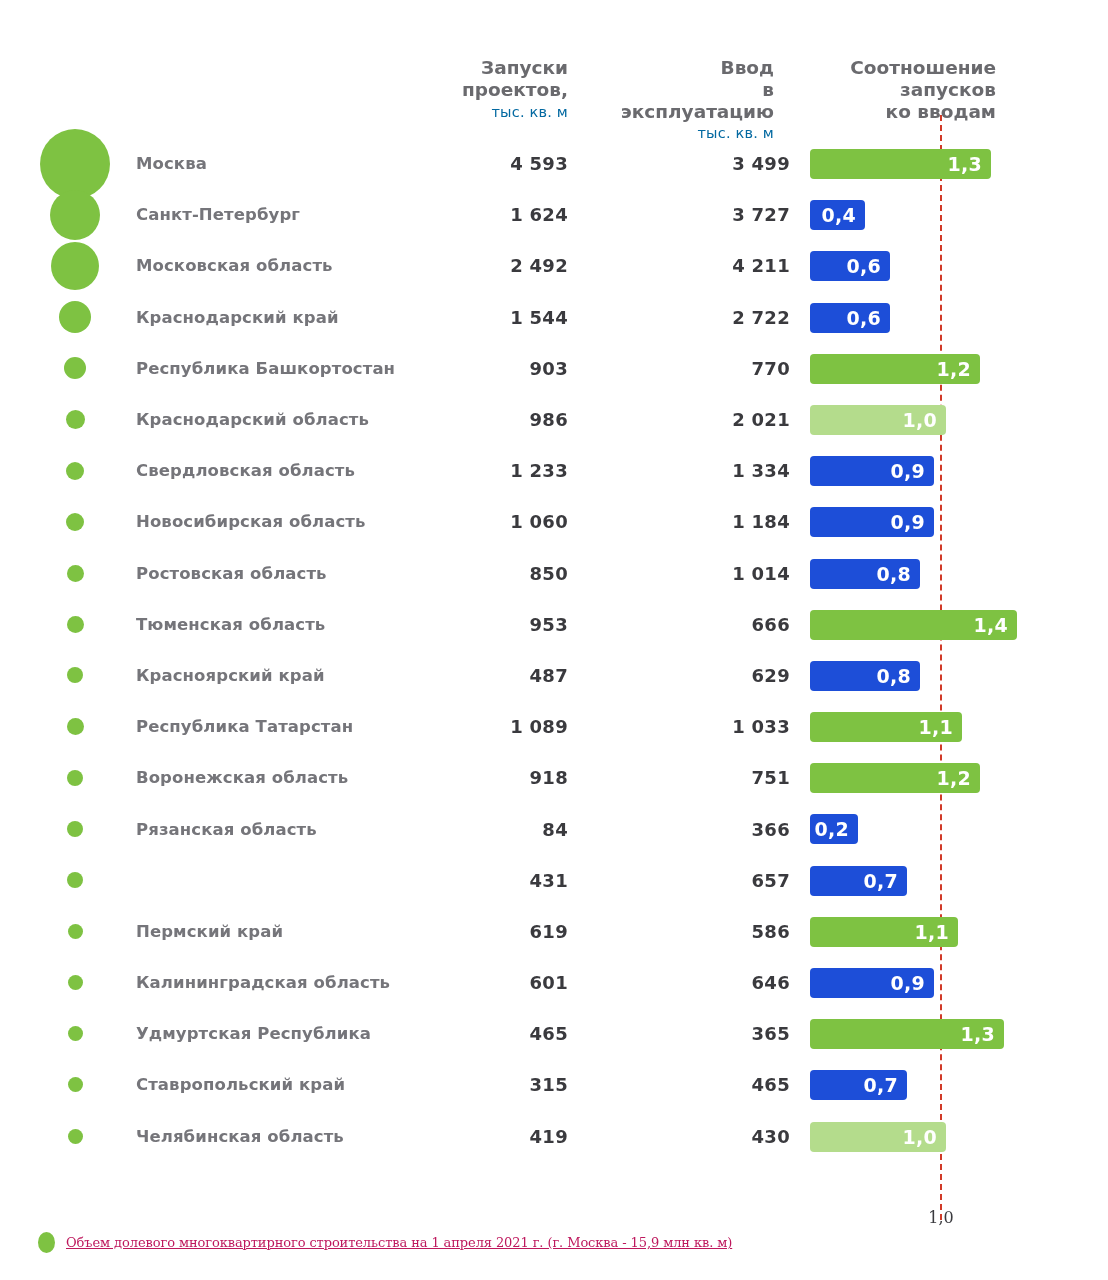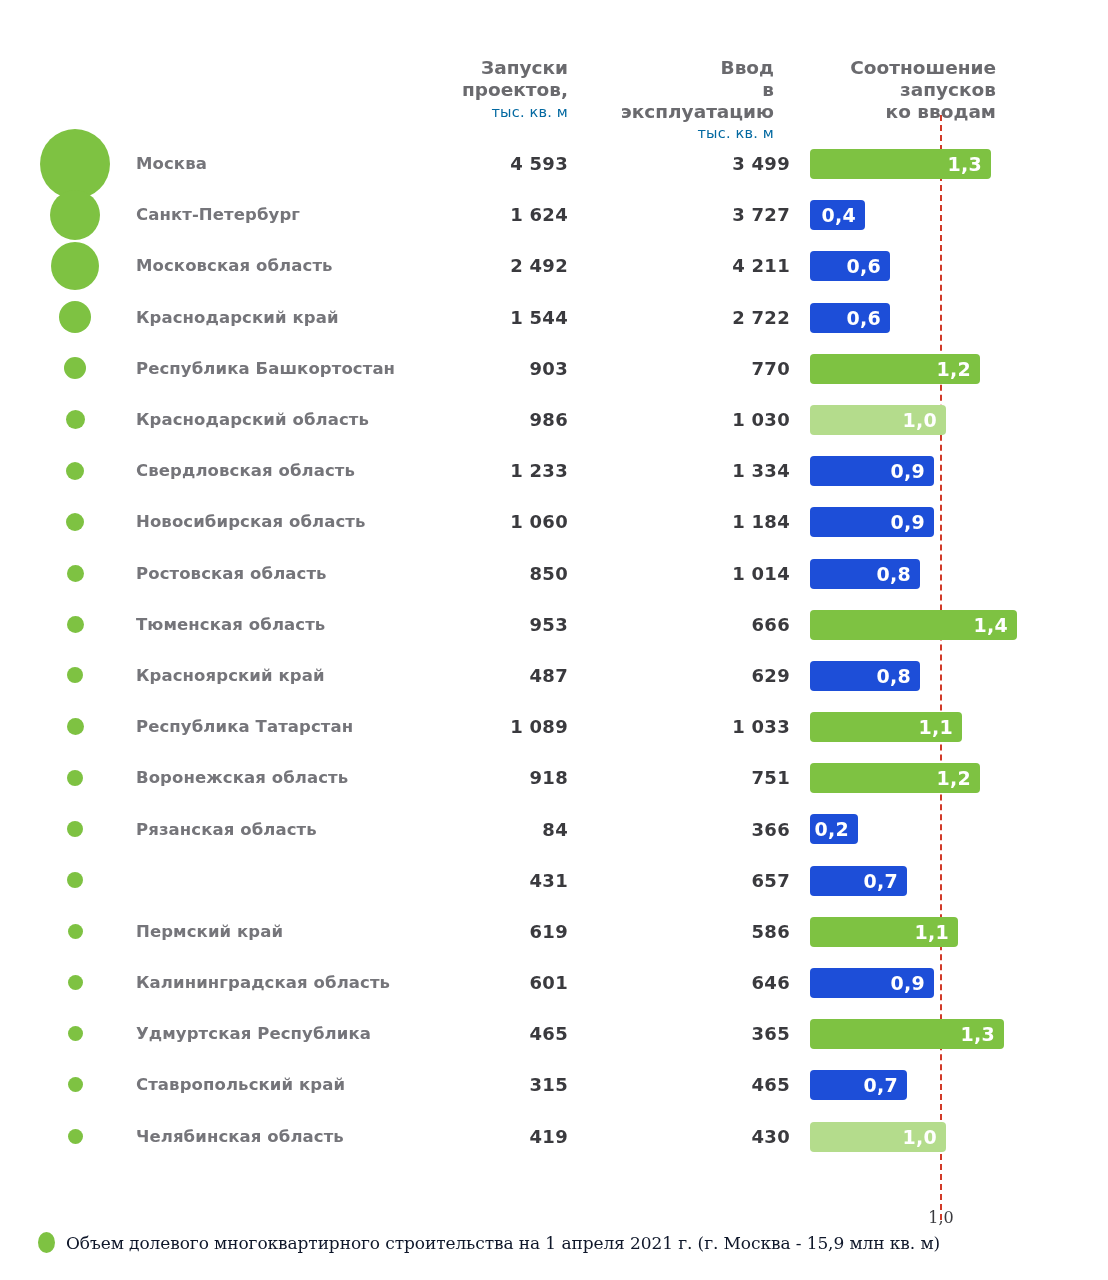--- a/index.html
+++ b/index.html
@@ -155,25 +155,26 @@
     align-items: center;
     gap: 11px;
   }
   .footer .dot {
     width: 17px; height: 21px;
     border-radius: 50%;
     background: #7ec242;
     flex: 0 0 auto;
   }
   .footer .txt {
-    font-size: 17px;
-    color: #0f172a;
+    font-size: 13px;
+    color: #be185d;
     font-family: "DejaVu Serif", "Liberation Serif", serif;
     white-space: nowrap;
     letter-spacing: -.1px;
+    text-decoration: underline;
   }
 </style>
 </head>
 <body>
 
 <div class="page">
 
   <div class="hdr" id="hdr-launches">
     <span class="big">Запуски</span>
     <span class="big">проектов,</span>
@@ -260,21 +261,21 @@
             <span>1,2</span>
           </div>
         </div>
       </div>
       <div class="row">
         <div class="bubble-cell">
           <span class="bubble" style="width:19px;height:19px"></span>
         </div>
         <div class="region">Краснодарский область</div>
         <div class="num launches">986</div>
-        <div class="num commiss">1 030</div>
+        <div class="num commiss">2 021</div>
         <div class="bar-cell">
           <div class="bar lightgreen" style="width:136px">
             <span>1,0</span>
           </div>
         </div>
       </div>
       <div class="row">
         <div class="bubble-cell">
           <span class="bubble" style="width:18px;height:18px"></span>
         </div>

